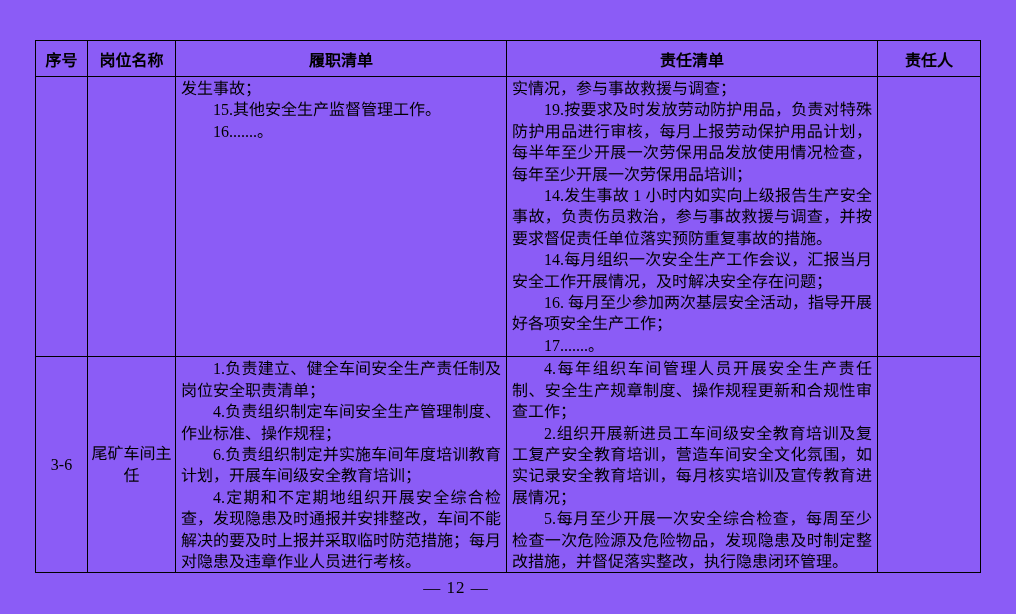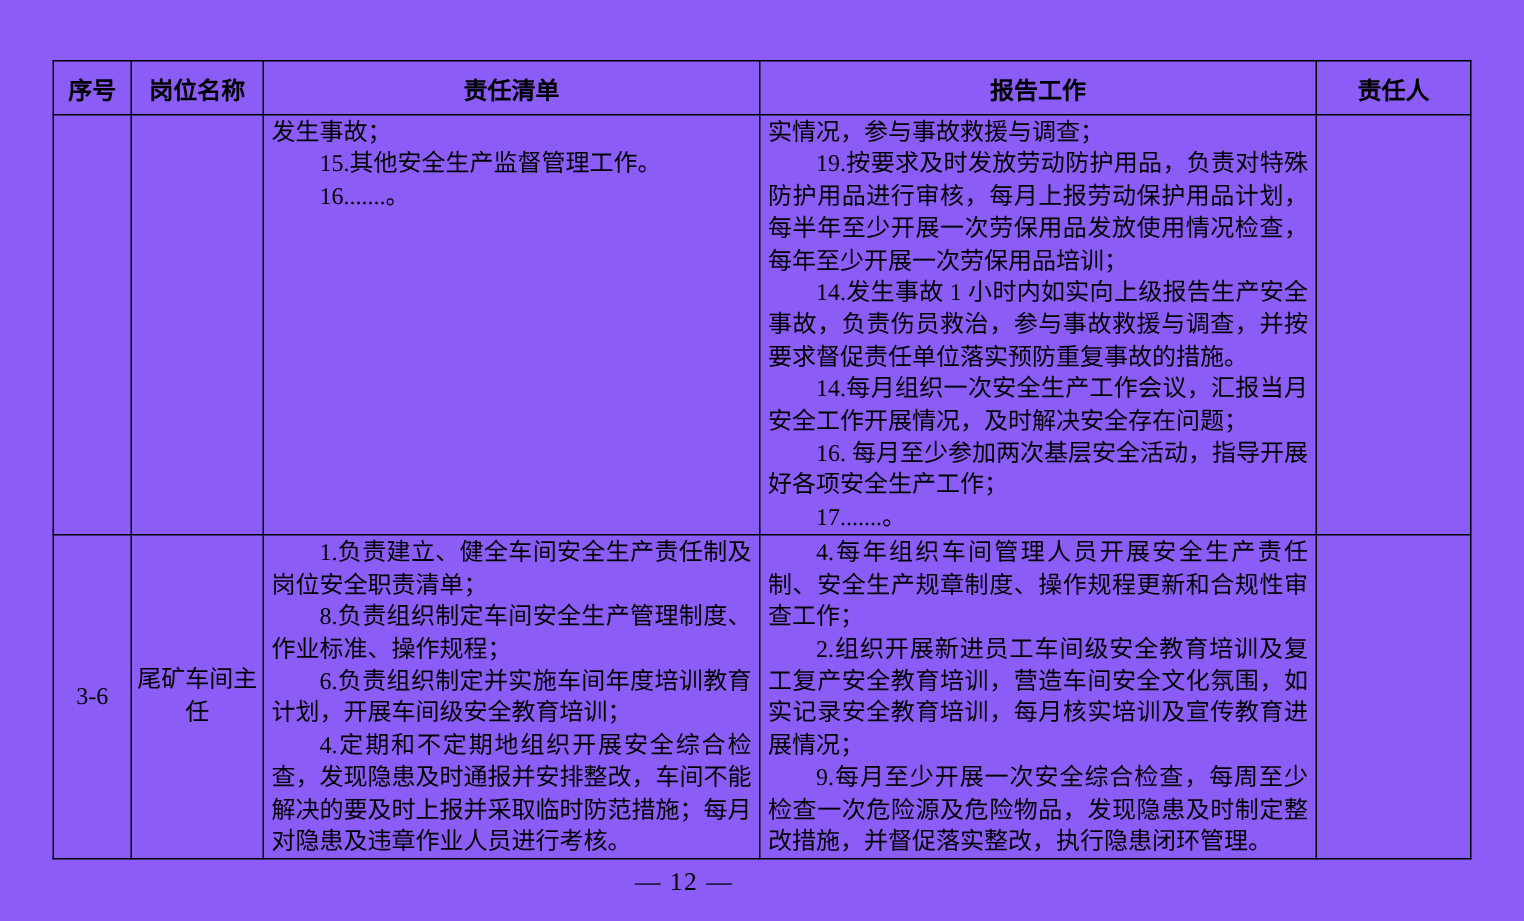--- a/index.html
+++ b/index.html
@@ -77,22 +77,22 @@
       <col style="width:52px">
       <col style="width:88px">
       <col style="width:331px">
       <col style="width:371px">
       <col style="width:103px">
     </colgroup>
     <thead>
       <tr>
         <th>序号</th>
         <th>岗位名称</th>
+        <th>履职清单</th>
         <th>责任清单</th>
-        <th>报告工作</th>
         <th>责任人</th>
       </tr>
     </thead>
     <tbody>
       <tr class="body-row-1">
         <td class="center-cell"></td>
         <td class="center-cell"></td>
         <td>
             <p class="para">发生事故；</p>
             <p class="para indent">15.其他安全生产监督管理工作。</p>
@@ -106,28 +106,28 @@
             <p class="para indent">16. 每月至少参加两次基层安全活动，指导开展好各项安全生产工作；</p>
             <p class="para indent">17.......。</p>
           </td>
         <td class="center-cell"></td>
       </tr>
       <tr class="body-row-2">
         <td class="center-cell">3-6</td>
         <td class="center-cell">尾矿车间主任</td>
         <td>
             <p class="para indent">1.负责建立、健全车间安全生产责任制及岗位安全职责清单；</p>
-            <p class="para indent">8.负责组织制定车间安全生产管理制度、作业标准、操作规程；</p>
+            <p class="para indent">4.负责组织制定车间安全生产管理制度、作业标准、操作规程；</p>
             <p class="para indent">6.负责组织制定并实施车间年度培训教育计划，开展车间级安全教育培训；</p>
             <p class="para indent">4.定期和不定期地组织开展安全综合检查，发现隐患及时通报并安排整改，车间不能解决的要及时上报并采取临时防范措施；每月对隐患及违章作业人员进行考核。</p>
           </td>
         <td>
             <p class="para indent">4.每年组织车间管理人员开展安全生产责任制、安全生产规章制度、操作规程更新和合规性审查工作；</p>
             <p class="para indent">2.组织开展新进员工车间级安全教育培训及复工复产安全教育培训，营造车间安全文化氛围，如实记录安全教育培训，每月核实培训及宣传教育进展情况；</p>
-            <p class="para indent">9.每月至少开展一次安全综合检查，每周至少检查一次危险源及危险物品，发现隐患及时制定整改措施，并督促落实整改，执行隐患闭环管理。</p>
+            <p class="para indent">5.每月至少开展一次安全综合检查，每周至少检查一次危险源及危险物品，发现隐患及时制定整改措施，并督促落实整改，执行隐患闭环管理。</p>
           </td>
         <td class="center-cell"></td>
       </tr>
     </tbody>
   </table>
 
   <div class="page-number">— 12 —</div>
 
 </div>
 

